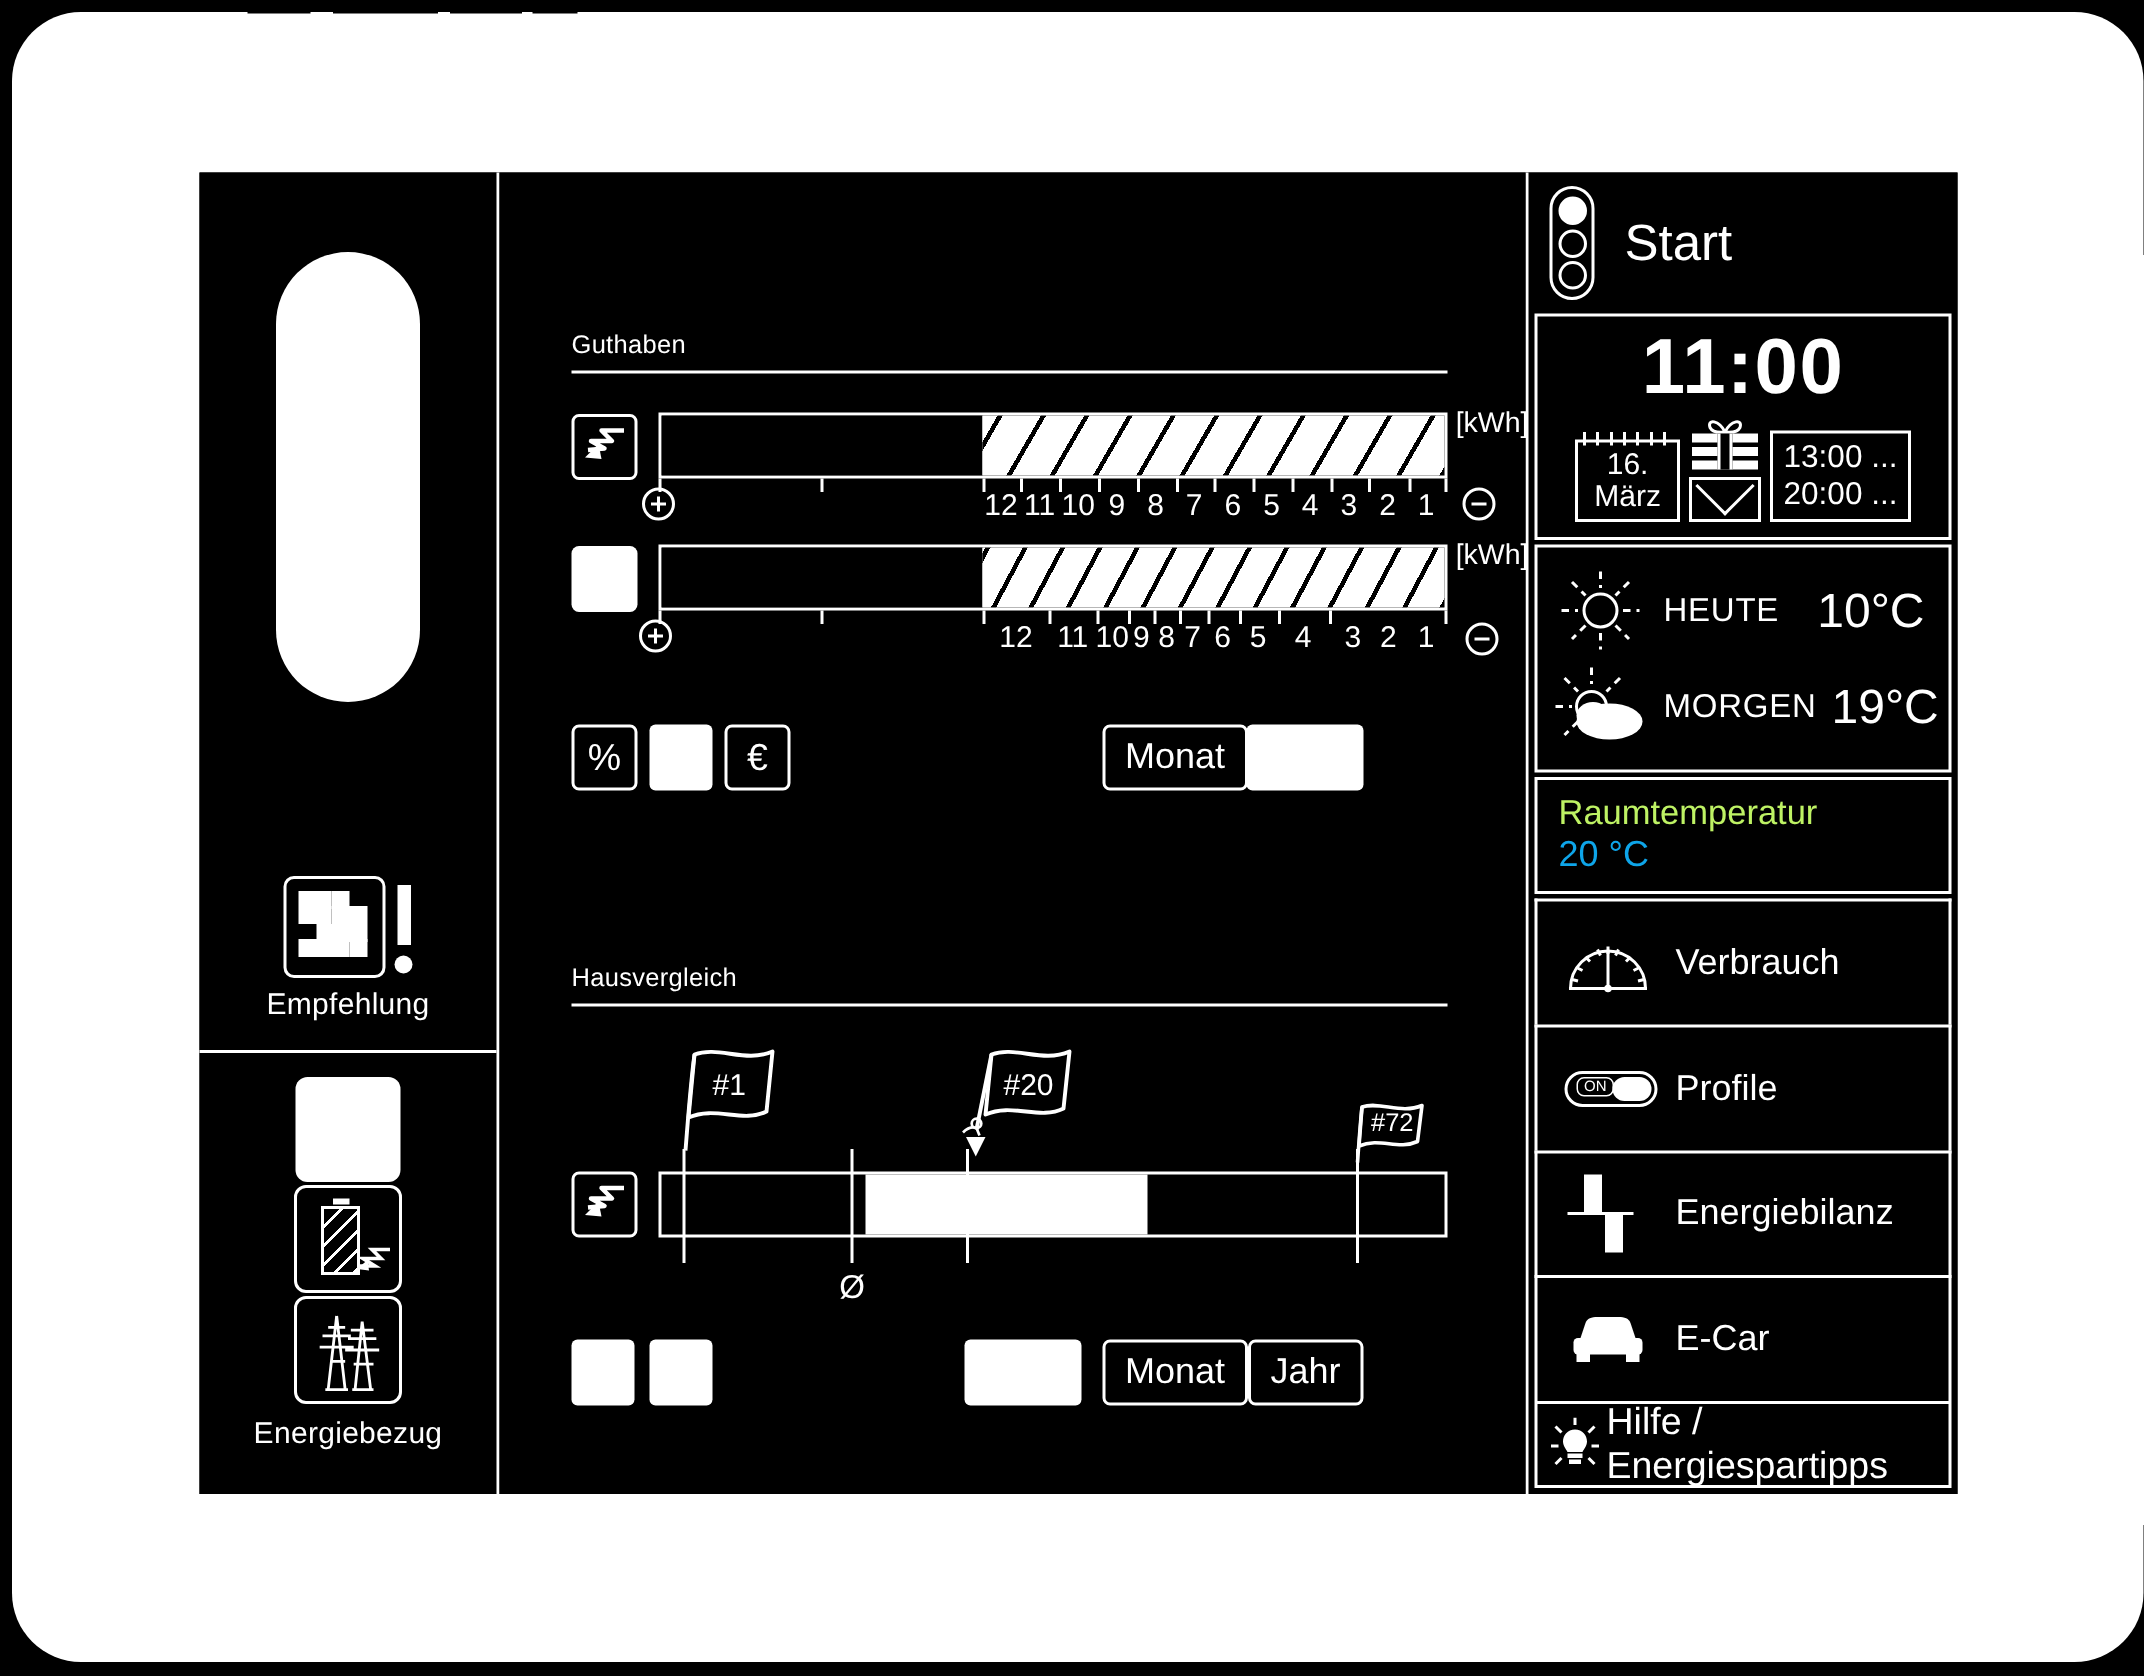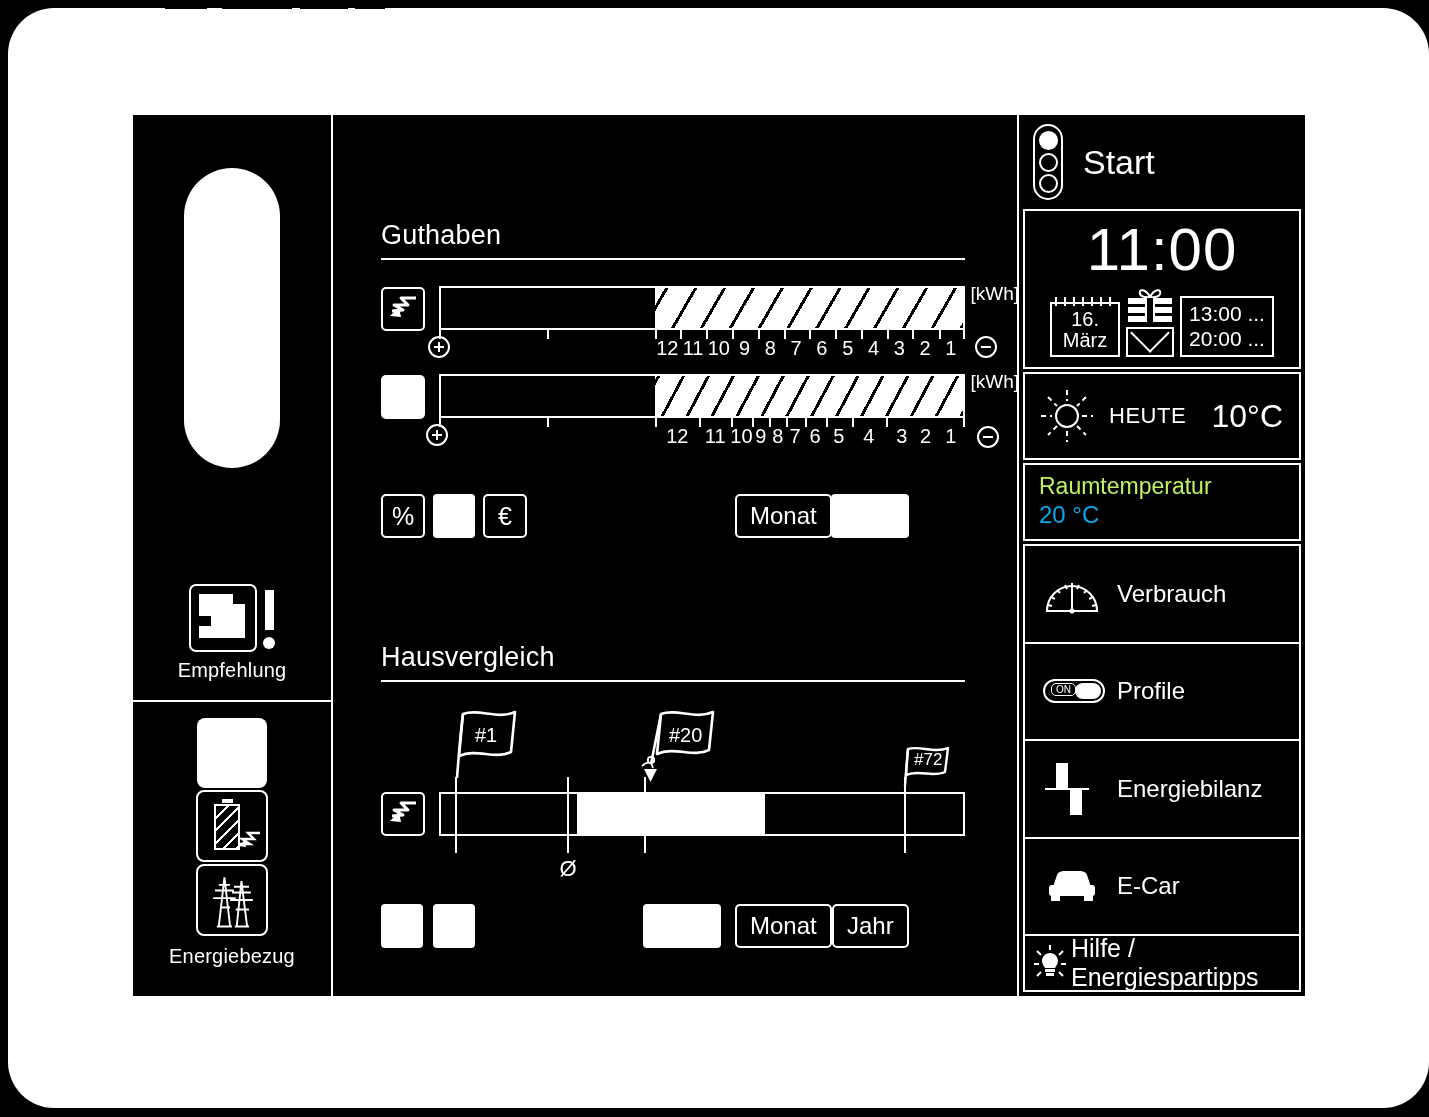--- a/index.html
+++ b/index.html
@@ -91,21 +91,21 @@
   .pylon { position:absolute; inset:0; }
 
   
   .main {
     flex: 1;
     background: #000;
     position: relative;
     padding: 0;
   }
   .section-title {
-    color: #fff; font-size: 27px; font-weight: 400;
+    color: #fff; font-size: 17px; font-weight: 400;
     letter-spacing: .2px;
   }
   .title-rule { height: 2px; background: #fff; margin-top: 7px; }
 
   .guthaben-sec { position:absolute; left:48px; top:105px; width:584px; }
   .hausv-sec    { position:absolute; left:48px; top:527px; width:584px; }
 
   
   .bar-row { display:flex; align-items:flex-start; margin-top: 26px; }
   .bolt-box {
@@ -185,21 +185,21 @@
     display:flex; flex-direction:column; align-items:center; justify-content:space-evenly;
     padding:3px 0;
   }
   .tl { width:19px; height:19px; border-radius:50%; border:2px solid #fff; }
   .tl.on { background:#fff; }
   .start-title { color:#fff; font-size:34px; }
 
   .rs-card {
     border:2px solid #fff; background:#000; margin:0 4px 0 4px;
   }
-  .clock { color:#fff; font-size:60px; font-weight:normal; text-align:center; padding-top:4px; letter-spacing:1px;}
+  .clock { color:#fff; font-size:52px; font-weight:bold; text-align:center; padding-top:4px; letter-spacing:1px;}
   .clock-row { display:flex; align-items:flex-end; justify-content:center; gap:6px; padding:4px 8px 10px 8px;}
   .cal {
     width:70px; border:2px solid #fff; position:relative; padding:5px 0 3px 0;
     color:#fff; font-size:20px; text-align:center; line-height:1.08;
   }
   .cal-rings { position:absolute; left:3px; right:3px; top:-7px; height:9px;
     background: repeating-linear-gradient(to right,#fff 0 2px,transparent 2px 9px); }
   .gift-col { display:flex; flex-direction:column; gap:3px; align-items:center;}
   .gift { width:48px; height:36px; position:relative; }
   .env { width:48px; height:30px; border:2px solid #fff; position:relative; overflow:hidden;}
@@ -521,20 +521,38 @@
               <line x1="13" y1="9" x2="22" y2="18"></line>
               <line x1="42" y1="38" x2="51" y2="47"></line>
               <line x1="51" y1="9" x2="42" y2="18"></line>
               <line x1="22" y1="38" x2="13" y2="47"></line>
             </g>
           </svg>
         </div>
         <div class="w-name">HEUTE</div>
         <div class="w-temp">10°C</div>
       </div>
+      <div class="w-row">
+        <div class="w-icon">
+          <svg width="64" height="56" viewBox="0 0 64 56">
+            <circle cx="26" cy="28" r="10" stroke="#fff" stroke-width="2" fill="none"></circle>
+            <g stroke="#fff" stroke-width="2" stroke-dasharray="5 4">
+              <line x1="26" y1="2" x2="26" y2="13"></line>
+              <line x1="2" y1="28" x2="13" y2="28"></line>
+              <line x1="8" y1="9" x2="17" y2="18"></line>
+              <line x1="45" y1="9" x2="36" y2="18"></line>
+              <line x1="17" y1="38" x2="8" y2="47"></line>
+            </g>
+            <ellipse cx="38" cy="38" rx="22" ry="12" fill="#fff"></ellipse>
+            <ellipse cx="27" cy="34" rx="11" ry="9" fill="#fff"></ellipse>
+          </svg>
+        </div>
+        <div class="w-name">MORGEN</div>
+        <div class="w-temp">19°C</div>
+      </div>
     </div>
 
     <div class="rs-room">
       <div class="room-label">Raumtemperatur</div>
       <div class="room-val">20 °C</div>
     </div>
 
     <div class="rs-menu">
 
       <div class="menu-item">

